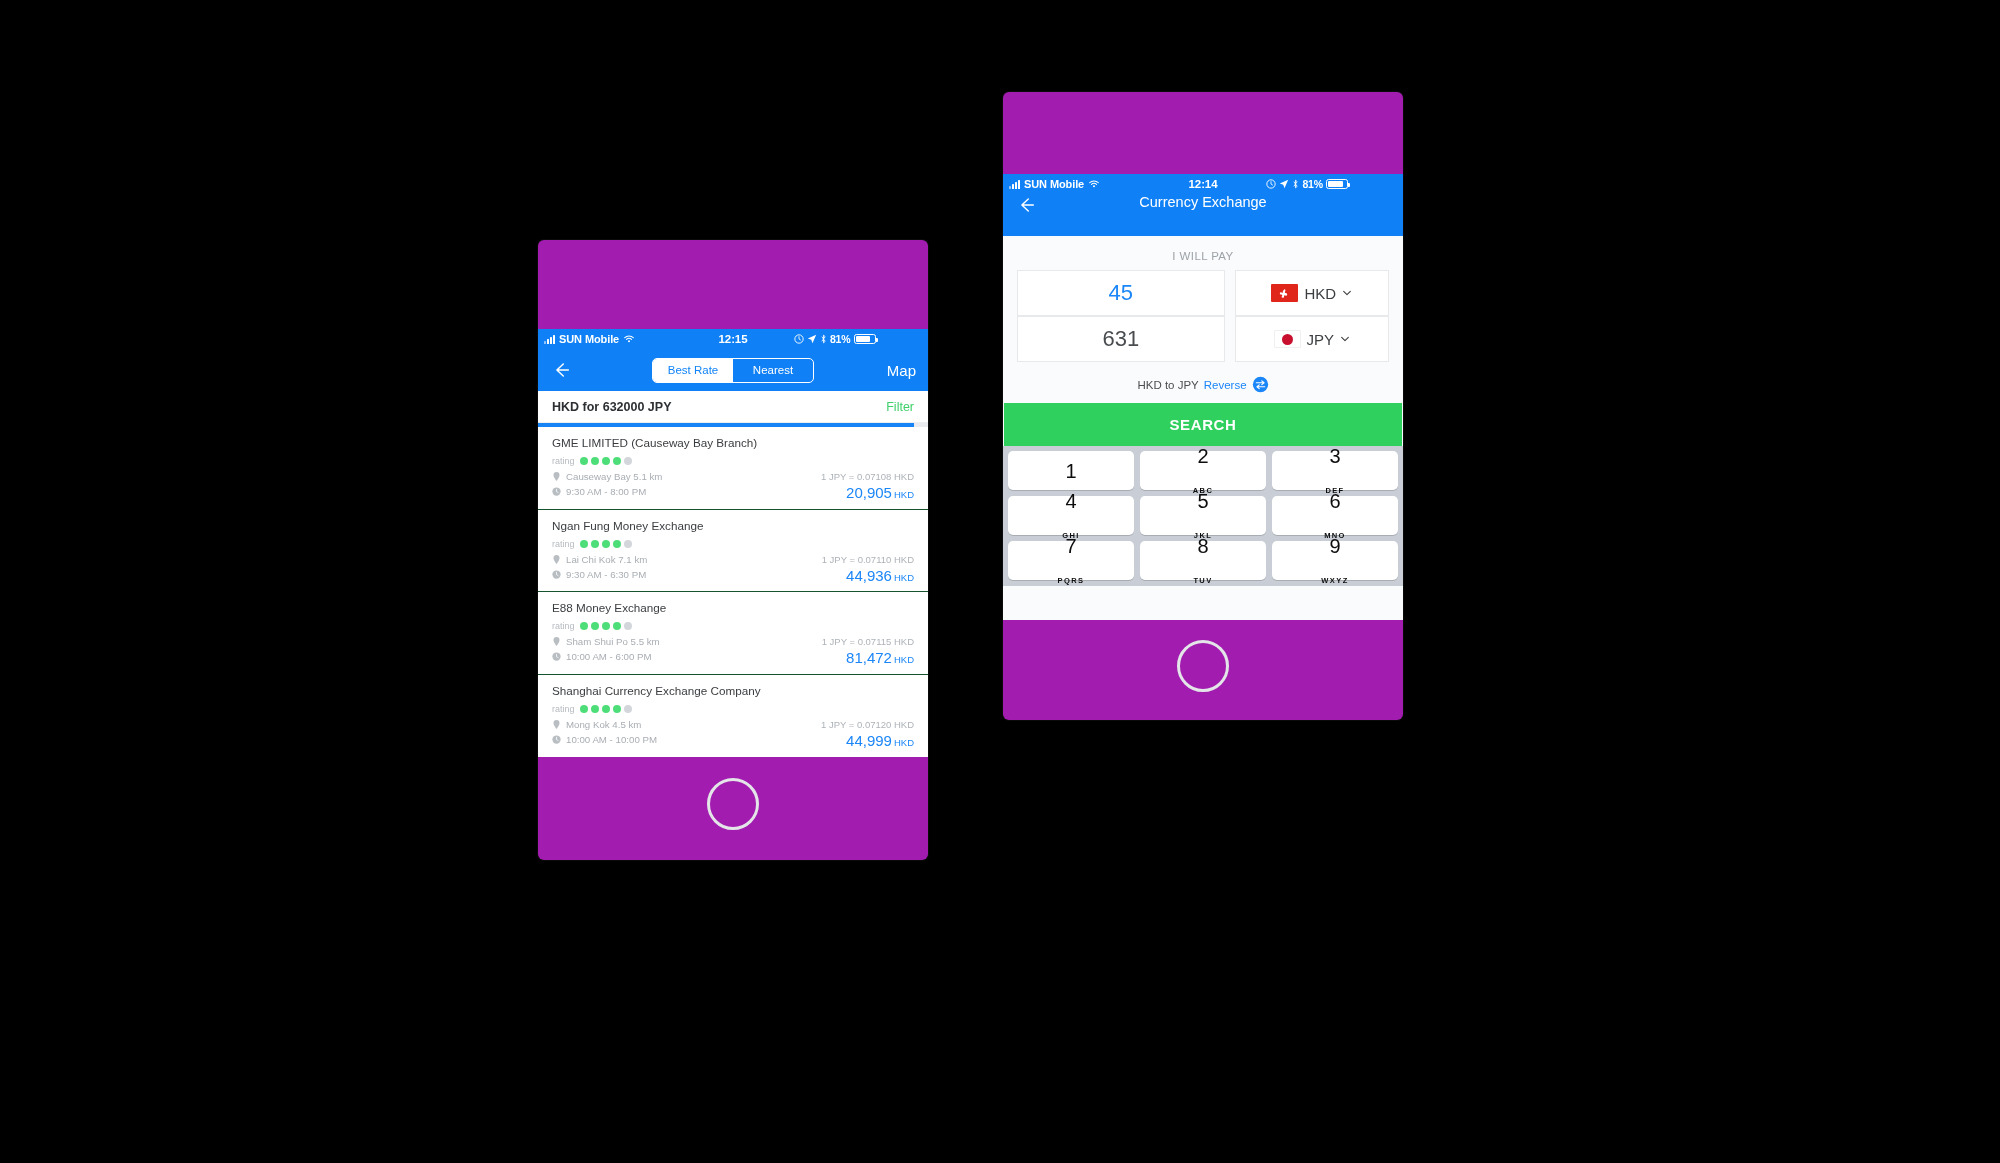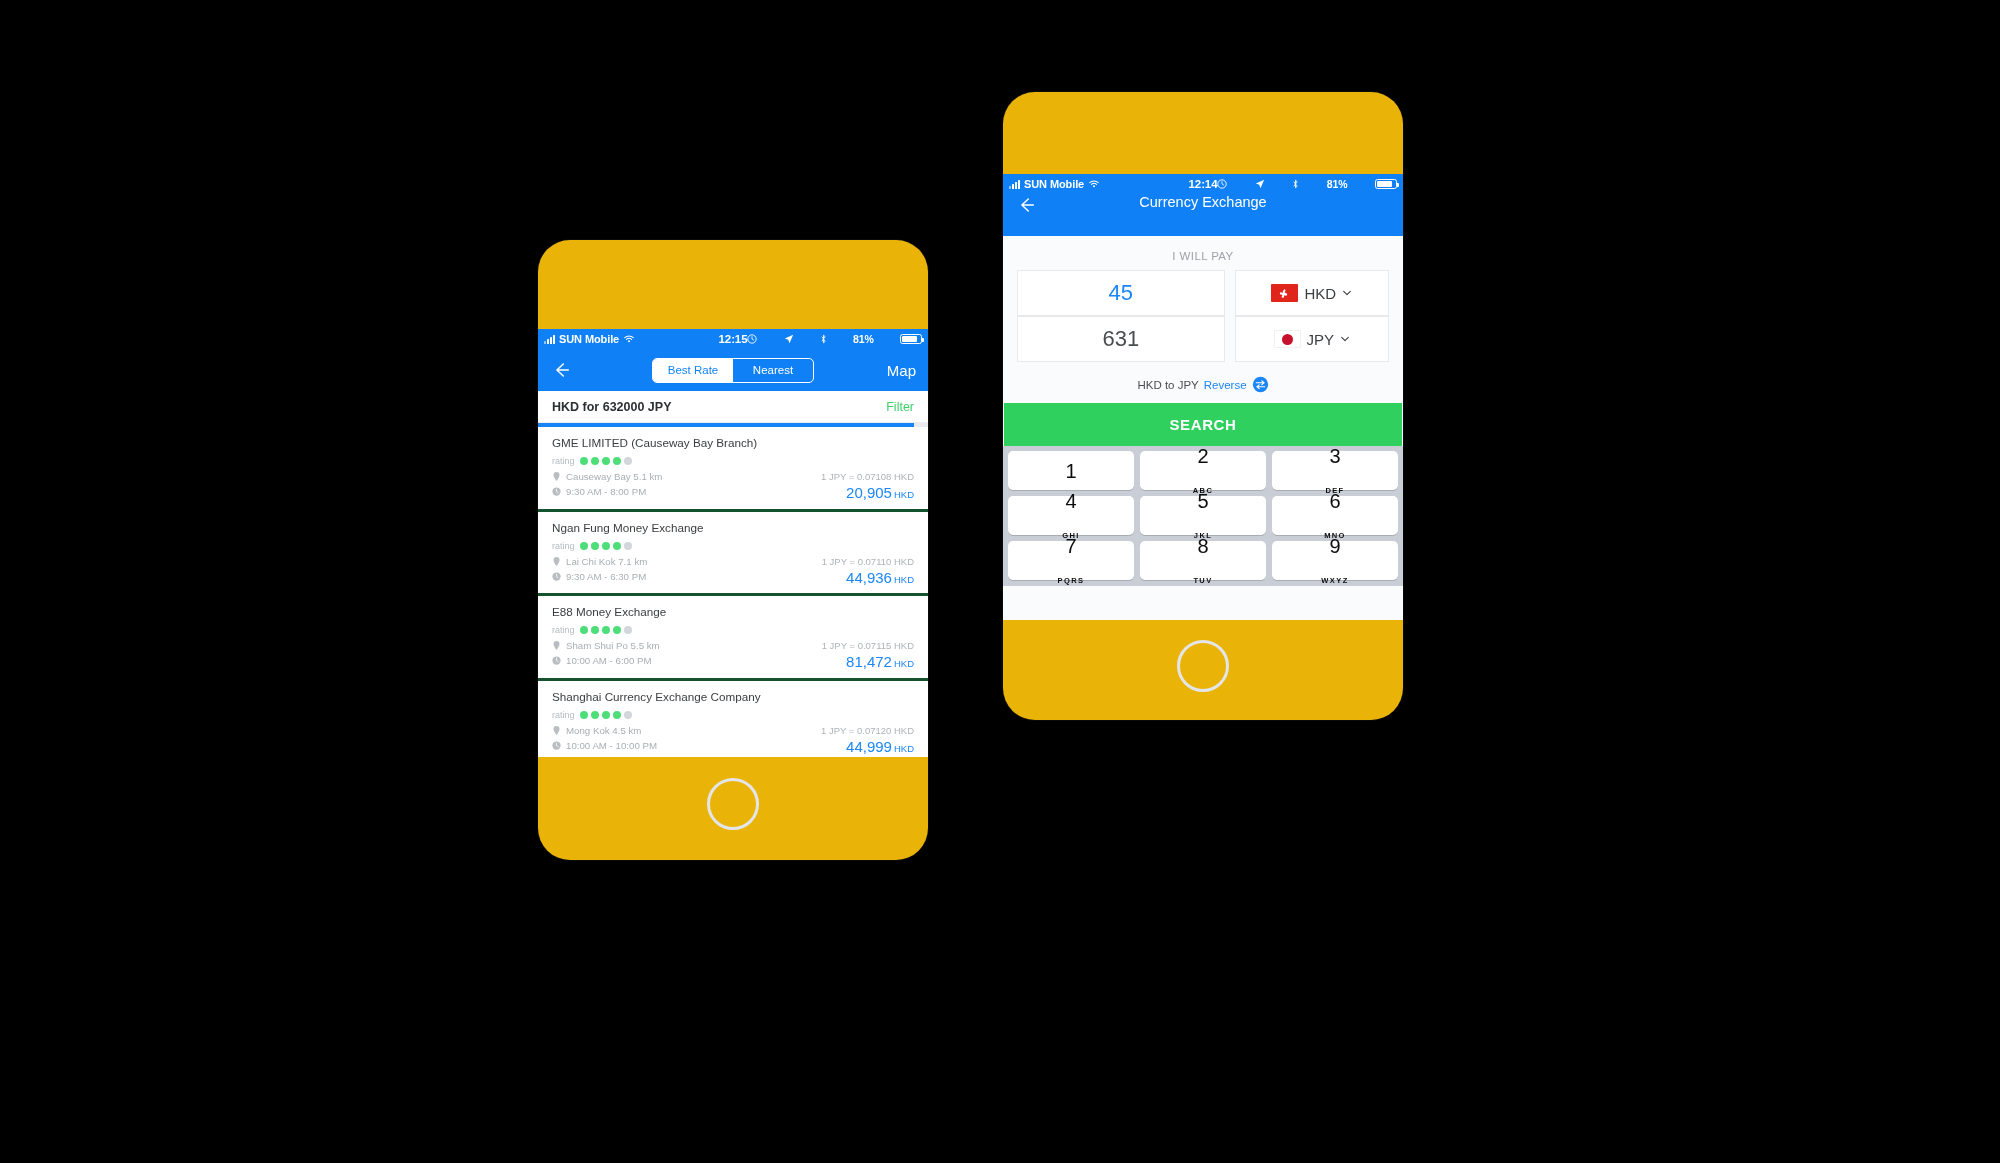--- a/index.html
+++ b/index.html
@@ -7,22 +7,22 @@
     width: 2000px; height: 1163px;
     background: #000000;
     font-family: "Liberation Sans", sans-serif;
     overflow: hidden;
   }
   .stage { position: relative; width: 2000px; height: 1163px; }
 
   
   .phone {
     position: absolute;
-    background: #eab308;
-    border-radius: 32px;
+    background: #a21caf;
+    border-radius: 6px;
     box-shadow: 0 0 0 1px rgba(255,255,255,0.04);
   }
   .phone-left  { left: 538px; top: 240px;  width: 390px;  height: 620px; }
   .phone-right { left: 1003px; top: 92px;  width: 400px;  height: 628px; }
 
   .screen {
     position: absolute;
     left: 0; right: 0;
     background: #ffffff;
     overflow: hidden;
@@ -46,21 +46,21 @@
     color: #ffffff;
     display: flex;
     align-items: center;
     padding: 0 6px;
     font-size: 11px;
     font-weight: bold;
     letter-spacing: -0.1px;
   }
   .sb-left { display: flex; align-items: center; gap: 4px; flex: 1; }
   .sb-center { flex: 0 0 auto; font-size: 11.5px; }
-  .sb-right { display: flex; align-items: center; gap: 3px; flex: 1; justify-content: space-between; }
+  .sb-right { display: flex; align-items: center; gap: 3px; flex: 1; justify-content: center; }
   .bars { display: flex; align-items: flex-end; gap: 1px; height: 9px; }
   .bars i { display: block; width: 2px; background: #fff; border-radius: .5px; }
   .bars i:nth-child(1){ height: 3px; opacity:.55 }
   .bars i:nth-child(2){ height: 5px; }
   .bars i:nth-child(3){ height: 7px; }
   .bars i:nth-child(4){ height: 9px; }
   .carrier { font-size: 11px; }
   .battery {
     width: 22px; height: 10px;
     border: 1px solid #fff; border-radius: 2.5px;
@@ -113,21 +113,21 @@
   }
   .list-header .title { font-size: 12.5px; color:#2d3033; font-weight: bold; }
   .list-header .filter { margin-left:auto; font-size: 12.5px; color:#3fd06a; }
   .progressbar { height: 4px; background:#e9ebee; }
   .progressbar b { display:block; height:100%; width:96.5%; background:#1684f5; }
 
   
   .list { background:#ffffff; }
   .row {
     padding: 9px 14px 8px 14px;
-    border-bottom: 3px solid #14532d;
+    border-bottom: 1px solid #14532d;
     position: relative;
   }
   .row .name { font-size: 11.7px; color:#3a3d40; line-height: 1.28; }
   .rating { display:flex; align-items:center; gap:3px; margin-top: 5px; }
   .rating .lbl { font-size: 9px; color:#b6bbc0; margin-right: 2px; }
   .dot { width: 8px; height: 8px; border-radius:50%; background:#4ede79; }
   .dot.off { background:#d3d7db; }
   .meta { display:flex; margin-top: 3px; }
   .meta-left { flex: 1; }
   .meta-right { text-align: right; }

